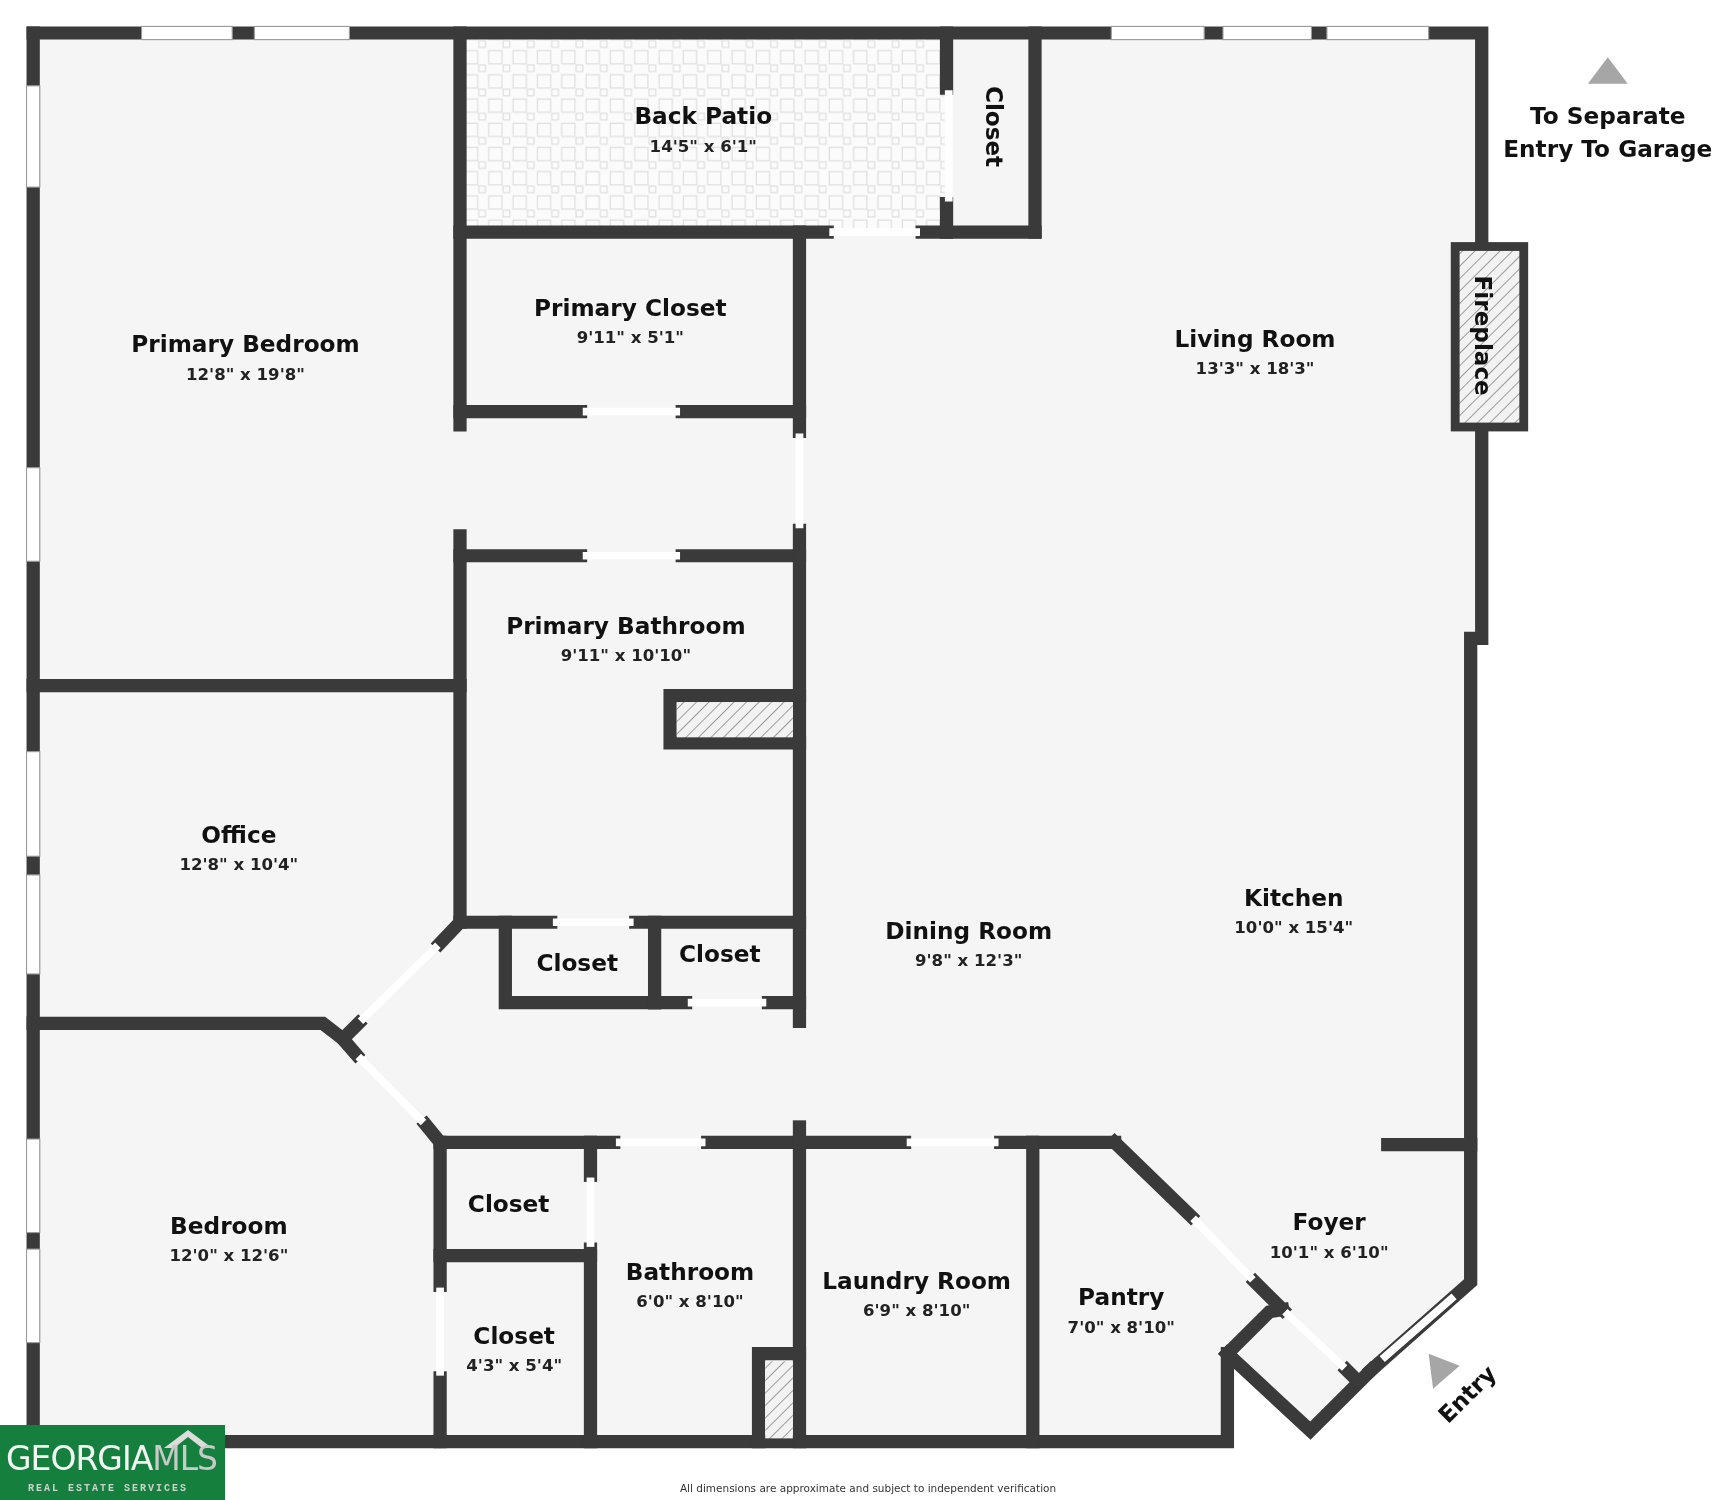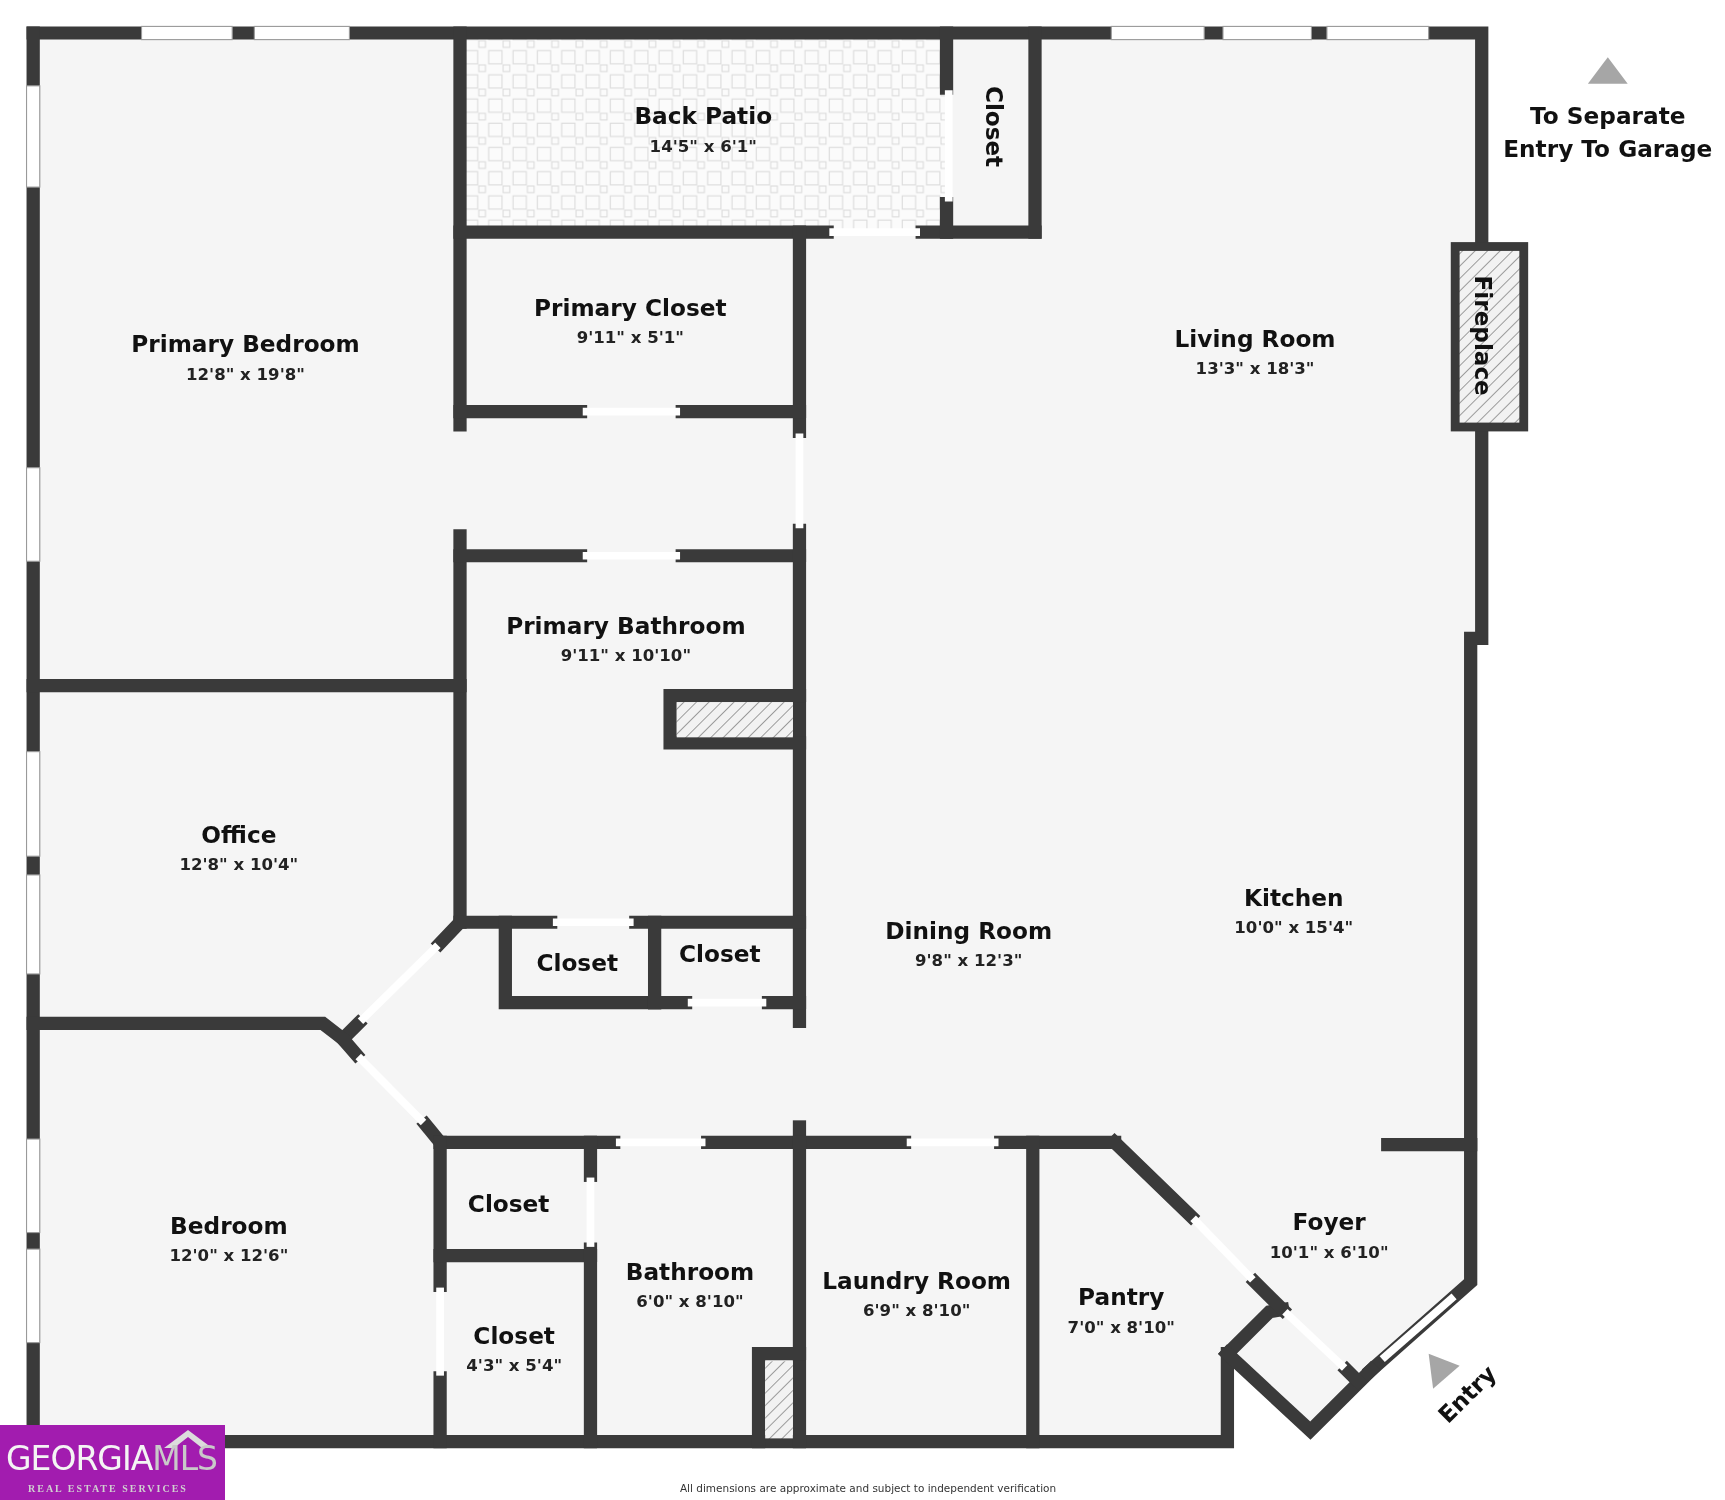--- a/index.html
+++ b/index.html
@@ -4,24 +4,24 @@
 <style>
   html,body{margin:0;padding:0;background:#ffffff;}
   body{width:1725px;height:1500px;position:relative;overflow:hidden;font-family:"DejaVu Sans","Liberation Sans",sans-serif;}
   svg.plan{position:absolute;left:0;top:0;width:1725px;height:1500px;}
   .wall{fill:none;stroke:#3a3a3a;stroke-width:12;stroke-linecap:square;stroke-linejoin:miter;}
   .win{fill:#ffffff;stroke:#9a9a9a;stroke-width:1;}
   .room-name{font-family:"DejaVu Sans",sans-serif;font-weight:bold;font-size:21px;fill:#111;text-anchor:middle;}
   .room-dim{font-family:"DejaVu Sans",sans-serif;font-weight:bold;font-size:15px;fill:#222;text-anchor:middle;}
   .note{font-family:"DejaVu Sans",sans-serif;font-weight:bold;font-size:21px;fill:#111;text-anchor:middle;}
   .disclaimer{font-family:"DejaVu Sans",sans-serif;font-size:9.5px;fill:#333;text-anchor:middle;}
-  .logo{position:absolute;left:0;top:1425px;width:225px;height:75px;background:#a21caf;}
+  .logo{position:absolute;left:0;top:1425px;width:225px;height:75px;background:#15803d;}
   .logo-main{position:absolute;left:6px;top:14px;font-family:"DejaVu Sans",sans-serif;font-size:33px;color:#f4f4f4;letter-spacing:-1px;white-space:nowrap;}
   .logo-main span{color:#c9c9c9;}
-  .logo-sub{position:absolute;left:28px;top:58px;font-family:Liberation Serif, serif;font-size:10px;font-weight:bold;color:#d0d0d0;letter-spacing:2px;white-space:nowrap;}
+  .logo-sub{position:absolute;left:28px;top:58px;font-family:Liberation Mono, monospace;font-size:10px;font-weight:bold;color:#d0d0d0;letter-spacing:2px;white-space:nowrap;}
   .logo-roof{position:absolute;left:150px;top:3px;width:70px;height:20px;}
 </style>
 </head>
 <body>
 
 <svg class="plan" viewBox="0 0 1560 1363" preserveAspectRatio="none" xmlns="http://www.w3.org/2000/svg">
   <defs>
     <pattern id="tiles" width="22" height="22" patternUnits="userSpaceOnUse">
       <rect width="22" height="22" fill="#fbfbfb"></rect>
       <rect x="2" y="2" width="12" height="12" fill="none" stroke="#dcdcdc" stroke-width="1"></rect>

